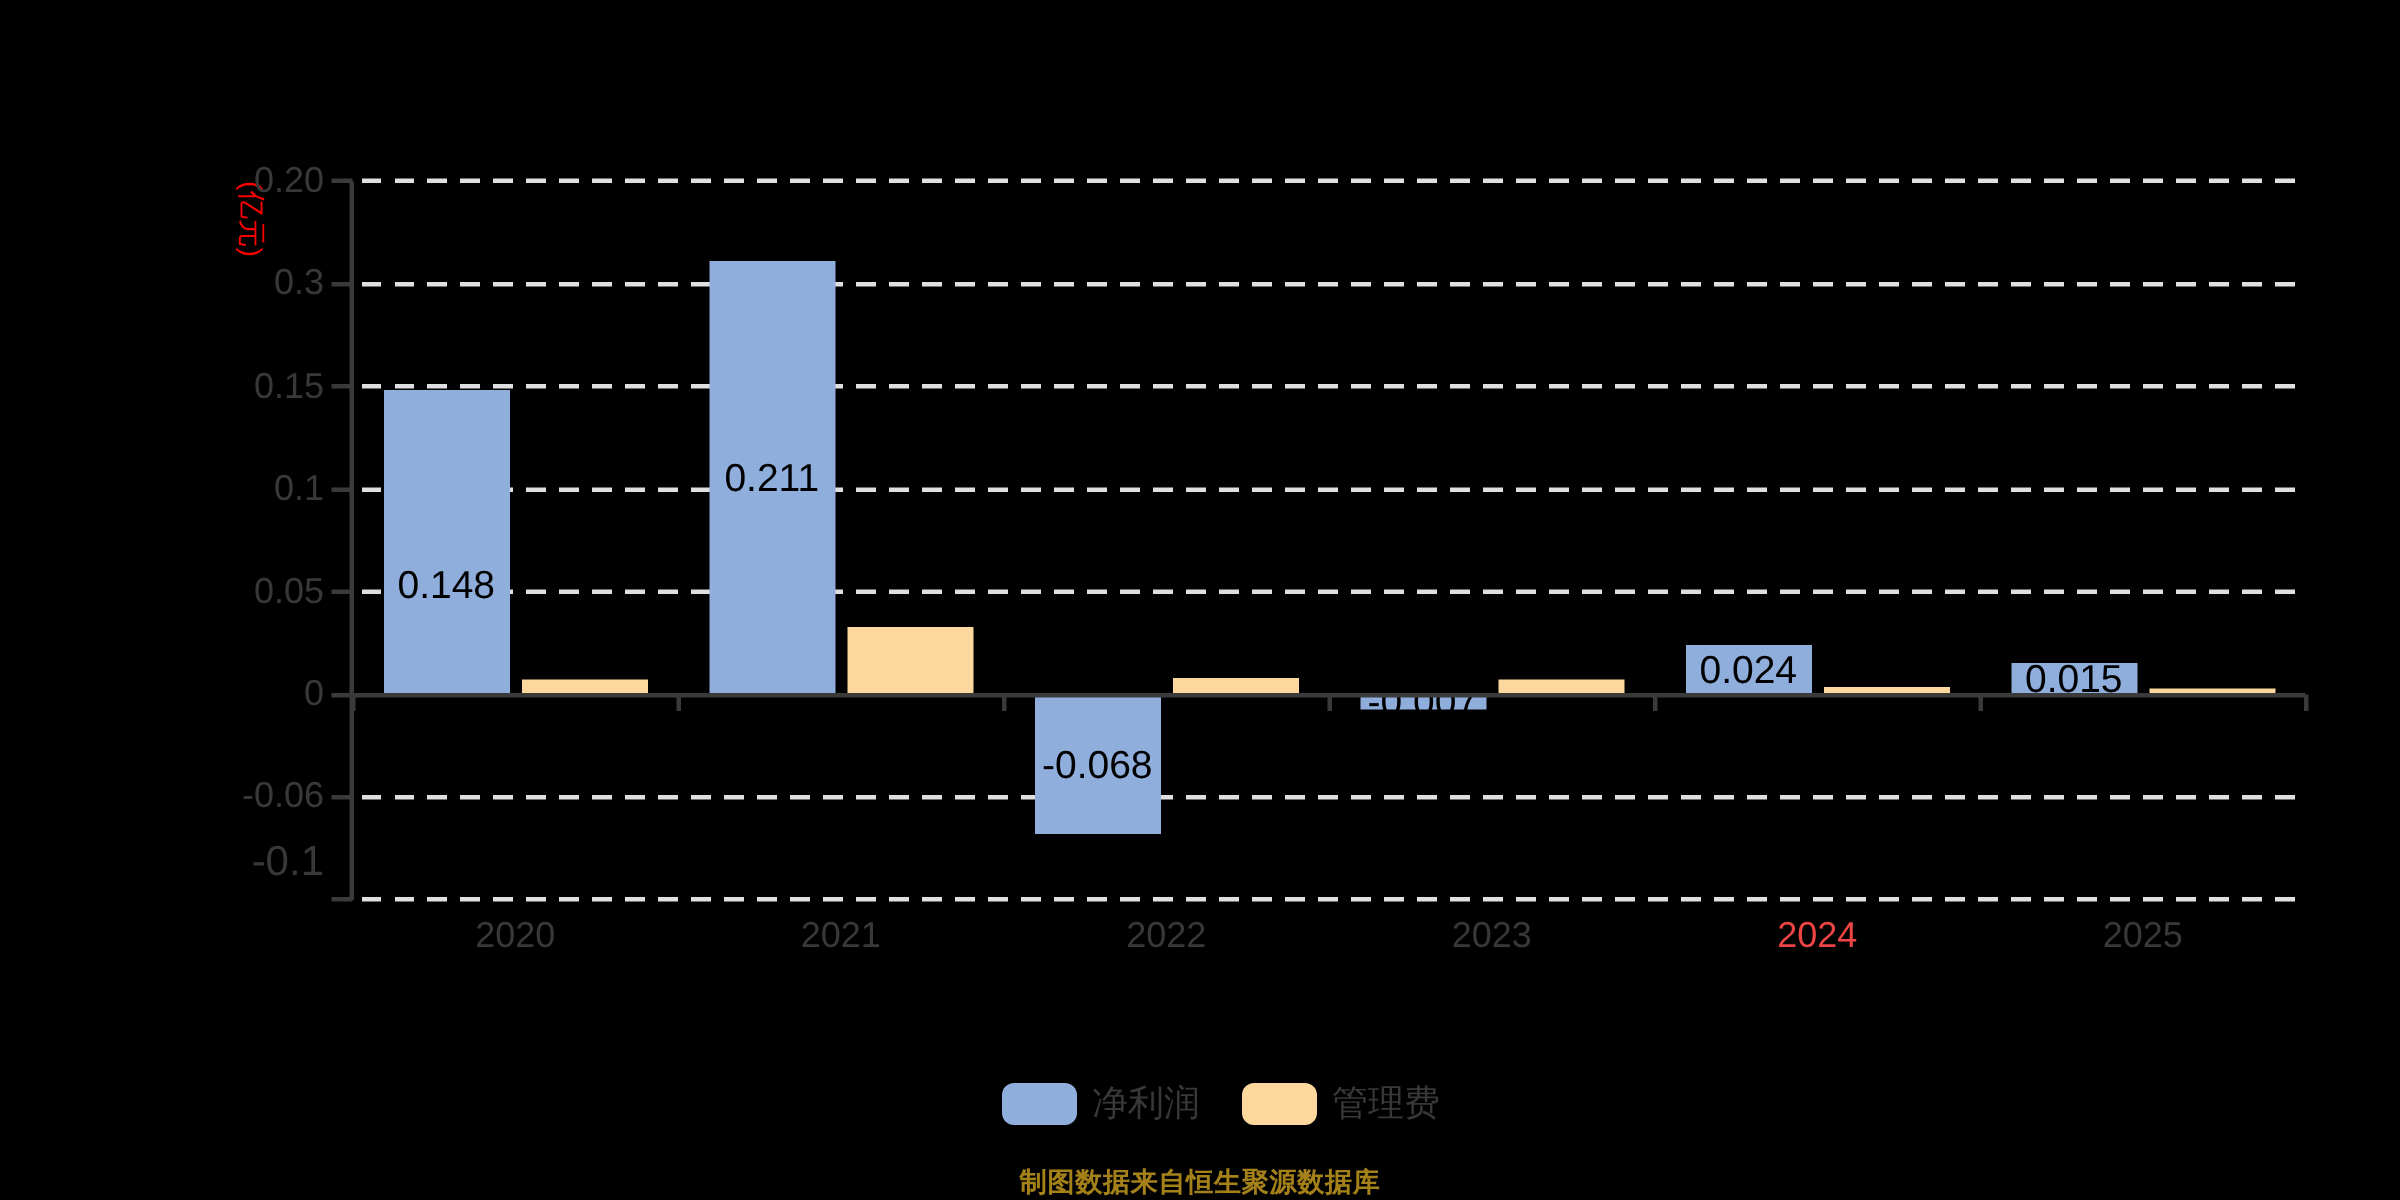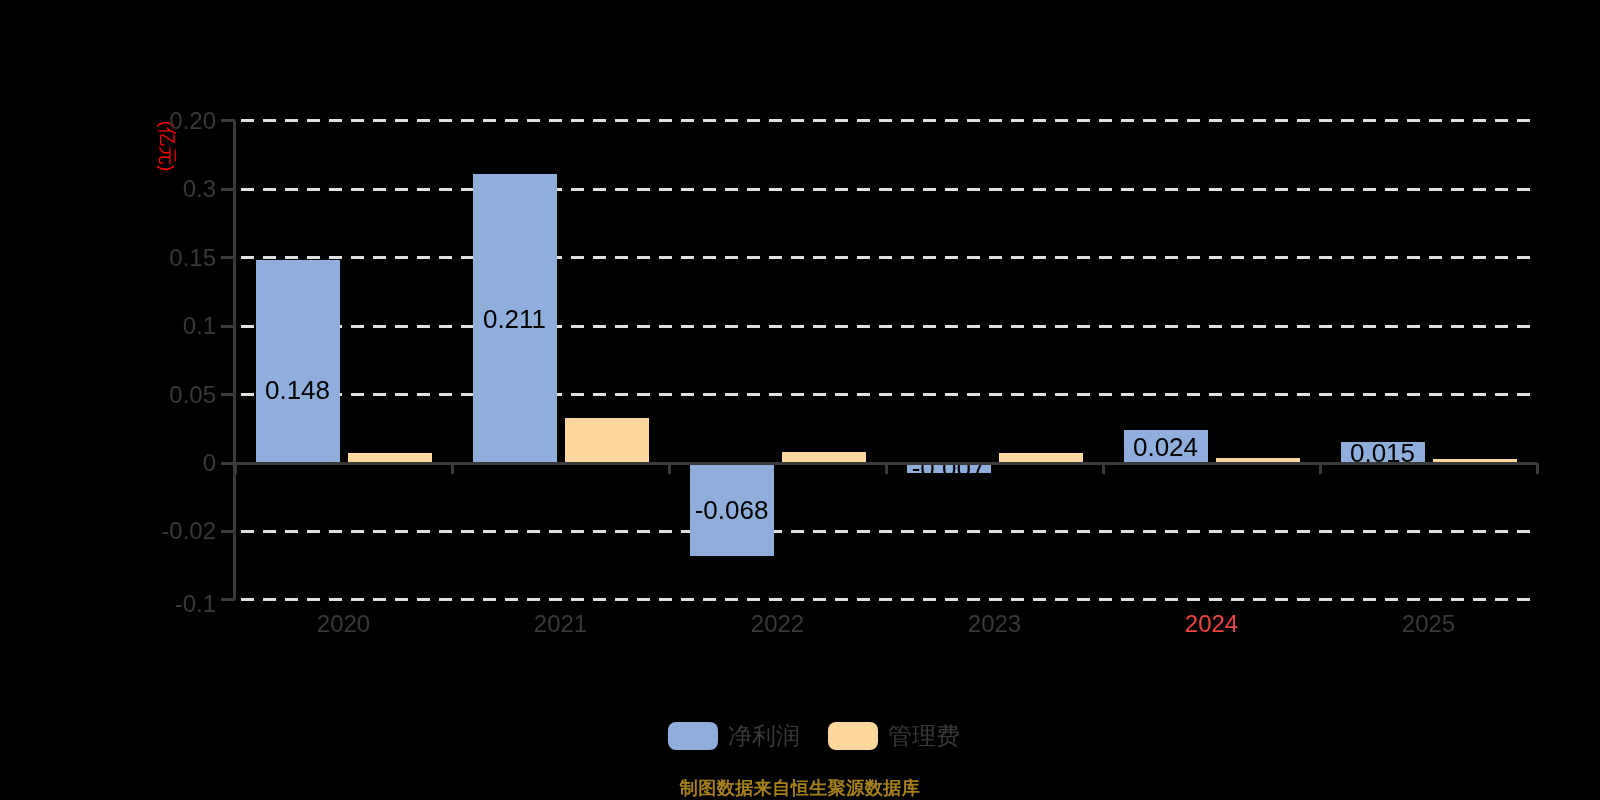--- a/index.html
+++ b/index.html
@@ -62,24 +62,24 @@
       <div style="position: absolute; left: 241px; width: 1296px; top: 324.643px; height: 3px; background: repeating-linear-gradient(90deg, rgb(223, 223, 223) 0px, rgb(223, 223, 223) 13px, transparent 13px, transparent 22px);"></div>
       <div style="position: absolute; left: 221px; width: 14px; top: 324.643px; height: 3px; background: rgb(58, 58, 58);"></div>
       <div style="position: absolute; right: 1384px; top: 311.143px; height: 30px; line-height: 30px; font-size: 24px; color: rgb(55, 56, 58); white-space: nowrap;">0.1</div>
       <div style="position: absolute; left: 241px; width: 1296px; top: 393.071px; height: 3px; background: repeating-linear-gradient(90deg, rgb(223, 223, 223) 0px, rgb(223, 223, 223) 13px, transparent 13px, transparent 22px);"></div>
       <div style="position: absolute; left: 221px; width: 14px; top: 393.071px; height: 3px; background: rgb(58, 58, 58);"></div>
       <div style="position: absolute; right: 1384px; top: 379.571px; height: 30px; line-height: 30px; font-size: 24px; color: rgb(55, 56, 58); white-space: nowrap;">0.05</div>
       <div style="position: absolute; left: 221px; width: 14px; top: 461.5px; height: 3px; background: rgb(58, 58, 58);"></div>
       <div style="position: absolute; right: 1384px; top: 448px; height: 30px; line-height: 30px; font-size: 24px; color: rgb(55, 56, 58); white-space: nowrap;">0</div>
       <div style="position: absolute; left: 241px; width: 1296px; top: 529.929px; height: 3px; background: repeating-linear-gradient(90deg, rgb(223, 223, 223) 0px, rgb(223, 223, 223) 13px, transparent 13px, transparent 22px);"></div>
       <div style="position: absolute; left: 221px; width: 14px; top: 529.929px; height: 3px; background: rgb(58, 58, 58);"></div>
-      <div style="position: absolute; right: 1384px; top: 516.429px; height: 30px; line-height: 30px; font-size: 24px; color: rgb(55, 56, 58); white-space: nowrap;">-0.02</div>
+      <div style="position: absolute; right: 1384px; top: 516.429px; height: 30px; line-height: 30px; font-size: 24px; color: rgb(55, 56, 58); white-space: nowrap;">-0.06</div>
       <div style="position: absolute; left: 241px; width: 1296px; top: 598.357px; height: 3px; background: repeating-linear-gradient(90deg, rgb(223, 223, 223) 0px, rgb(223, 223, 223) 13px, transparent 13px, transparent 22px);"></div>
       <div style="position: absolute; left: 221px; width: 14px; top: 598.357px; height: 3px; background: rgb(58, 58, 58);"></div>
-      <div style="position: absolute; right: 1384px; top: 589px; height: 30px; line-height: 30px; font-size: 24px; color: rgb(55, 56, 58); white-space: nowrap;">-0.1</div>
+      <div style="position: absolute; right: 1384px; top: 559px; height: 30px; line-height: 30px; font-size: 28px; color: rgb(55, 56, 58); white-space: nowrap;">-0.1</div>
       <div style="position: absolute; left: 233px; width: 3px; top: 121px; height: 479px; background: rgb(58, 58, 58);"></div>
       <div style="position: absolute; left: 233.5px; width: 3px; top: 463px; height: 11px; background: rgb(58, 58, 58);"></div>
       <div style="position: absolute; left: 450.5px; width: 3px; top: 463px; height: 11px; background: rgb(58, 58, 58);"></div>
       <div style="position: absolute; left: 667.5px; width: 3px; top: 463px; height: 11px; background: rgb(58, 58, 58);"></div>
       <div style="position: absolute; left: 884.5px; width: 3px; top: 463px; height: 11px; background: rgb(58, 58, 58);"></div>
       <div style="position: absolute; left: 1101.5px; width: 3px; top: 463px; height: 11px; background: rgb(58, 58, 58);"></div>
       <div style="position: absolute; left: 1318.5px; width: 3px; top: 463px; height: 11px; background: rgb(58, 58, 58);"></div>
       <div style="position: absolute; left: 1535.5px; width: 3px; top: 463px; height: 11px; background: rgb(58, 58, 58);"></div>
       <div style="position: absolute; left: 255.5px; width: 84px; top: 260.451px; height: 202.549px; background: rgb(143, 174, 220);"></div>
       <div style="position: absolute; left: 347.5px; width: 84px; top: 453.42px; height: 9.58px; background: rgb(252, 216, 158);"></div>

